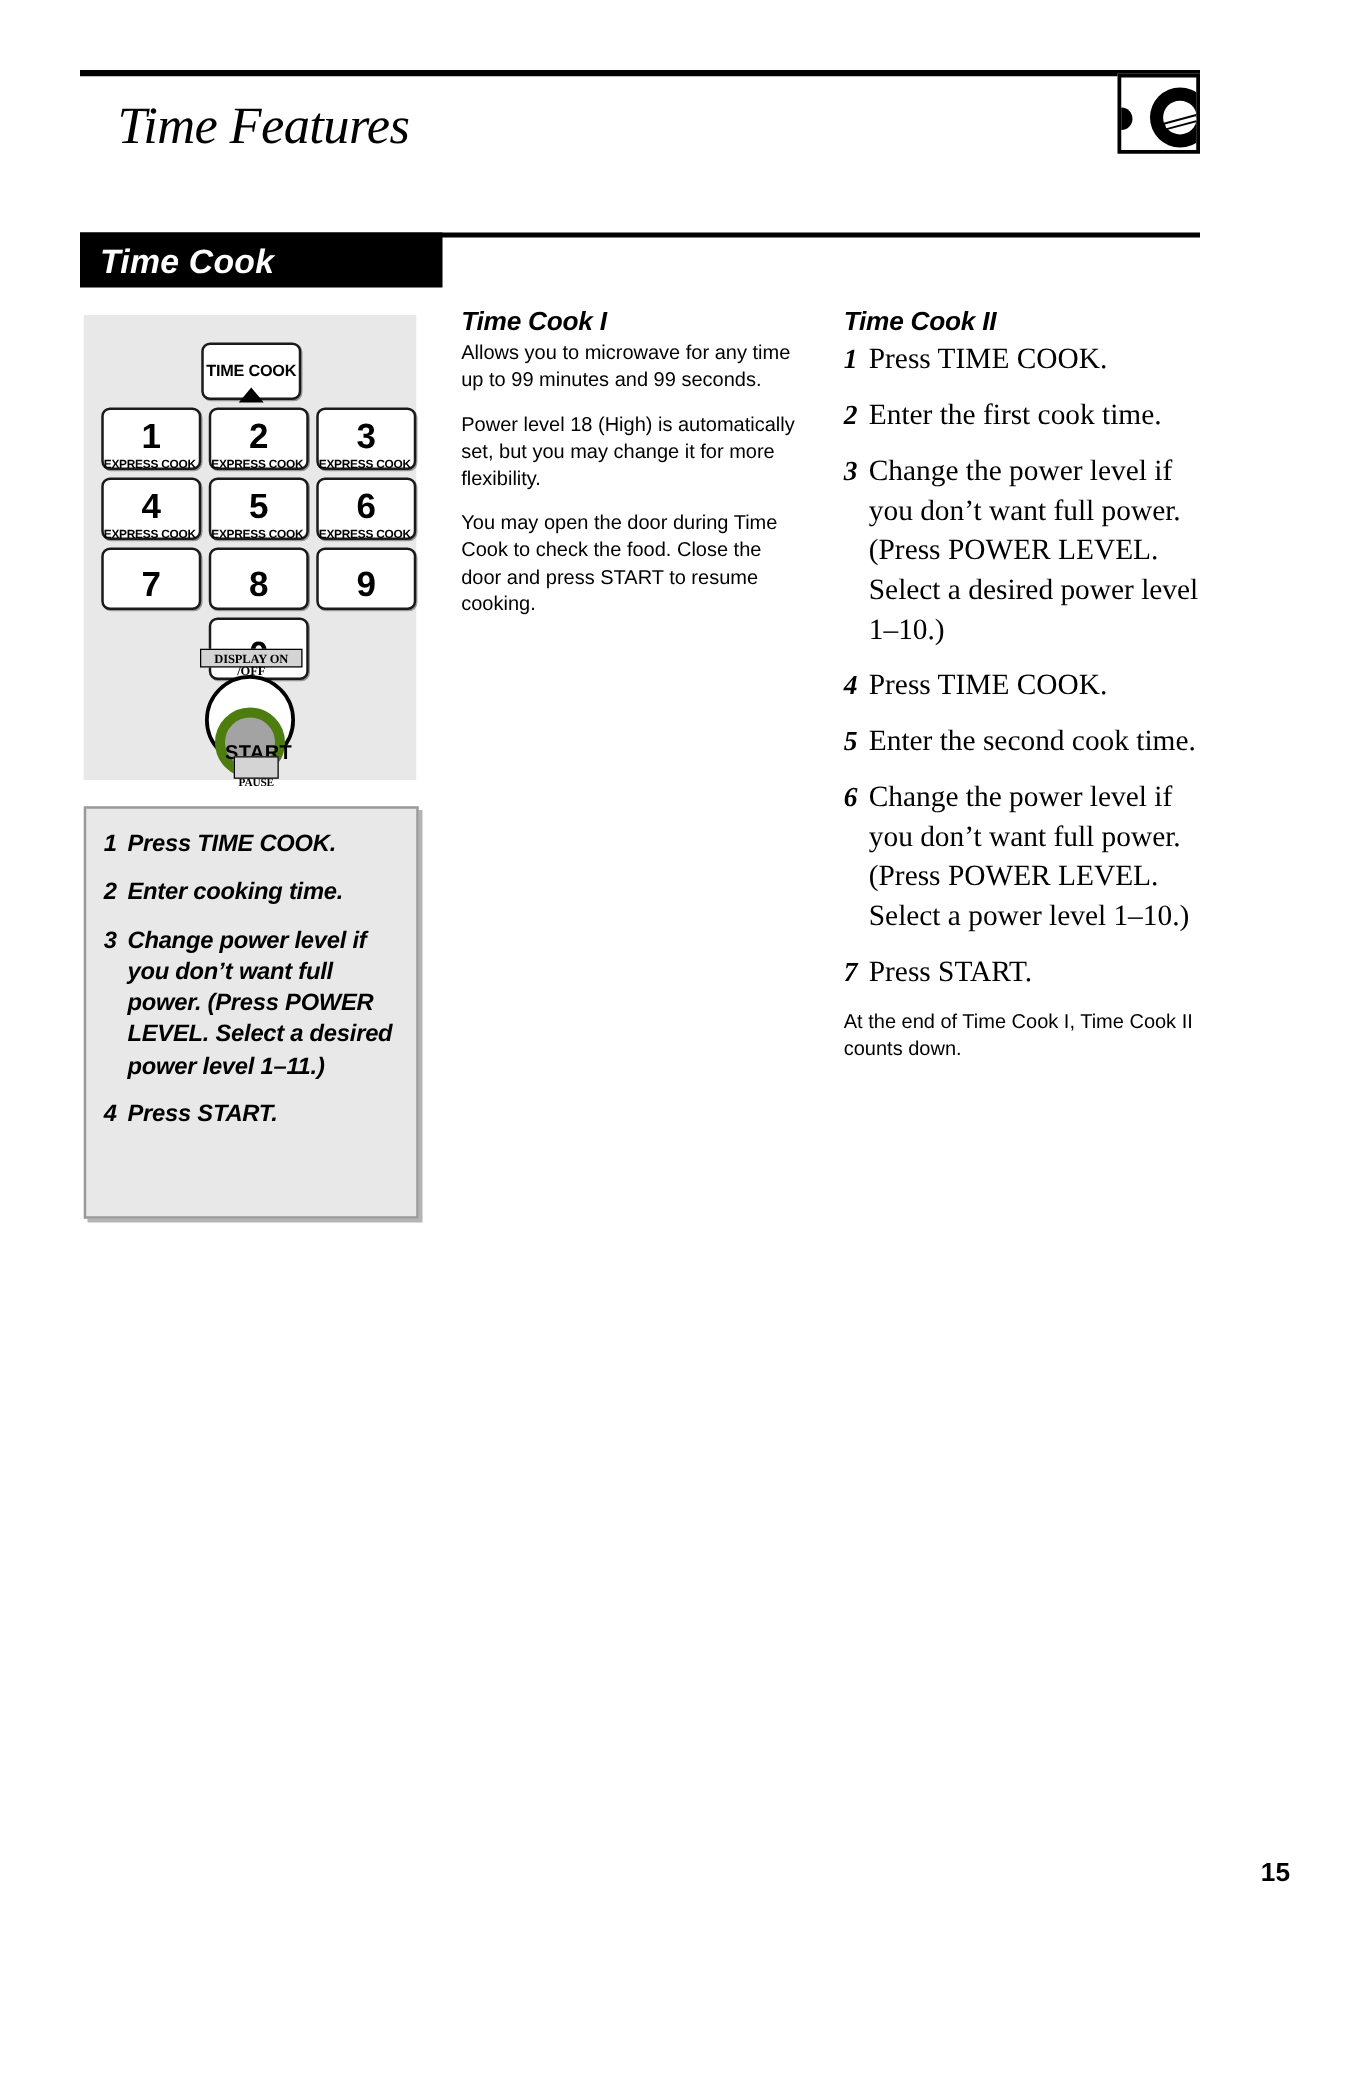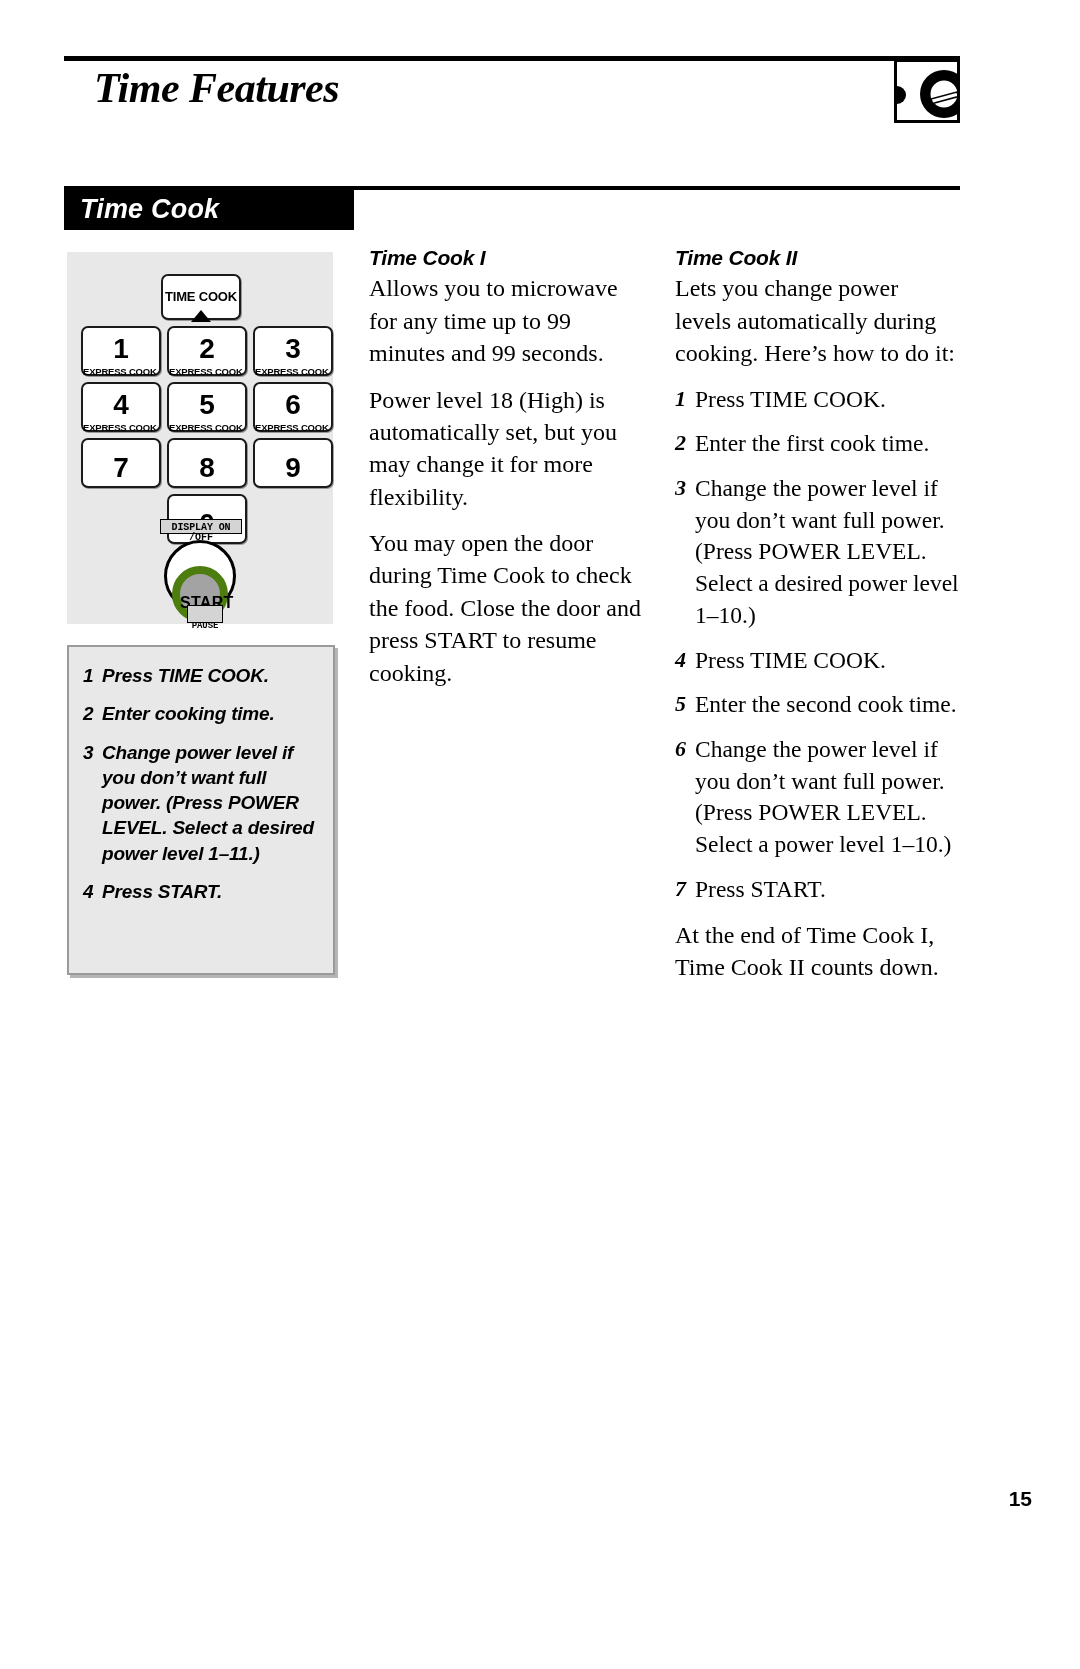--- a/index.html
+++ b/index.html
@@ -28,24 +28,24 @@
     position: absolute;
     left: 0;
     top: 0;
     width: 896px;
     height: 5px;
     background: #000;
   }
   .page-title {
     position: absolute;
     left: 30px;
-    top: 8px;
+    top: 21px;
     font-family: "Liberation Serif", serif;
     font-style: italic;
-    font-weight: 700;
+    font-weight: 400;
     font-size: 42px;
     letter-spacing: -0.5px;
     white-space: nowrap;
   }
   .header-icon-box {
     position: absolute;
     right: 0px;
     top: 3px;
     width: 66px;
     height: 64px;
@@ -196,21 +196,21 @@
     text-align: center;
     font-family: "Liberation Sans", sans-serif;
     font-weight: bold;
     font-size: 16px;
     letter-spacing: 0.3px;
   }
   .chip-label {
     position: absolute;
     background: #d4d4d4;
     border: 1.5px solid #000;
-    font-family: Liberation Mono, monospace;
+    font-family: Liberation Serif, serif;
     font-weight: bold;
     font-size: 10px;
     letter-spacing: -0.1px;
     text-align: center;
     color: #000;
     box-sizing: border-box;
     line-height: 1;
   }
   .display-chip {
     left: 93px;
@@ -282,22 +282,22 @@
   .col-heading {
     font-family: "Liberation Sans", sans-serif;
     font-weight: bold;
     font-style: italic;
     font-size: 21px;
     letter-spacing: -0.2px;
     margin: 0 0 0 0;
   }
   .para {
     margin: 0 0 14px 0;
-    font-family: Liberation Serif, serif;
-    font-size: 24px;
+    font-family: Liberation Sans, sans-serif;
+    font-size: 16px;
     line-height: 1.35;
   }
   .para:last-child { margin-bottom: 0; }
 
   .num-row {
     display: flex;
     margin-bottom: 13px;
   }
   .num-row .n {
     font-family: "Liberation Serif", serif;
@@ -426,21 +426,20 @@
 
 <div class="col col-mid">
   <div class="col-heading">Time Cook I</div>
   <p class="para">Allows you to microwave for any time up to 99 minutes and 99 seconds.</p>
   <p class="para">Power level 18 (High) is automatically set, but you may change it for more flexibility.</p>
   <p class="para">You may open the door during Time Cook to check the food. Close the door and press START to resume cooking.</p>
 </div>
 
 <div class="col col-right">
   <div class="col-heading">Time Cook II</div>
-  <p class="para">Lets you change power levels automatically during cooking. Here’s how to do it:</p>
 
   <div class="num-row">
     <div class="n">1</div>
     <div class="t">Press TIME COOK.</div>
   </div>
   <div class="num-row">
     <div class="n">2</div>
     <div class="t">Enter the first cook time.</div>
   </div>
   <div class="num-row">

